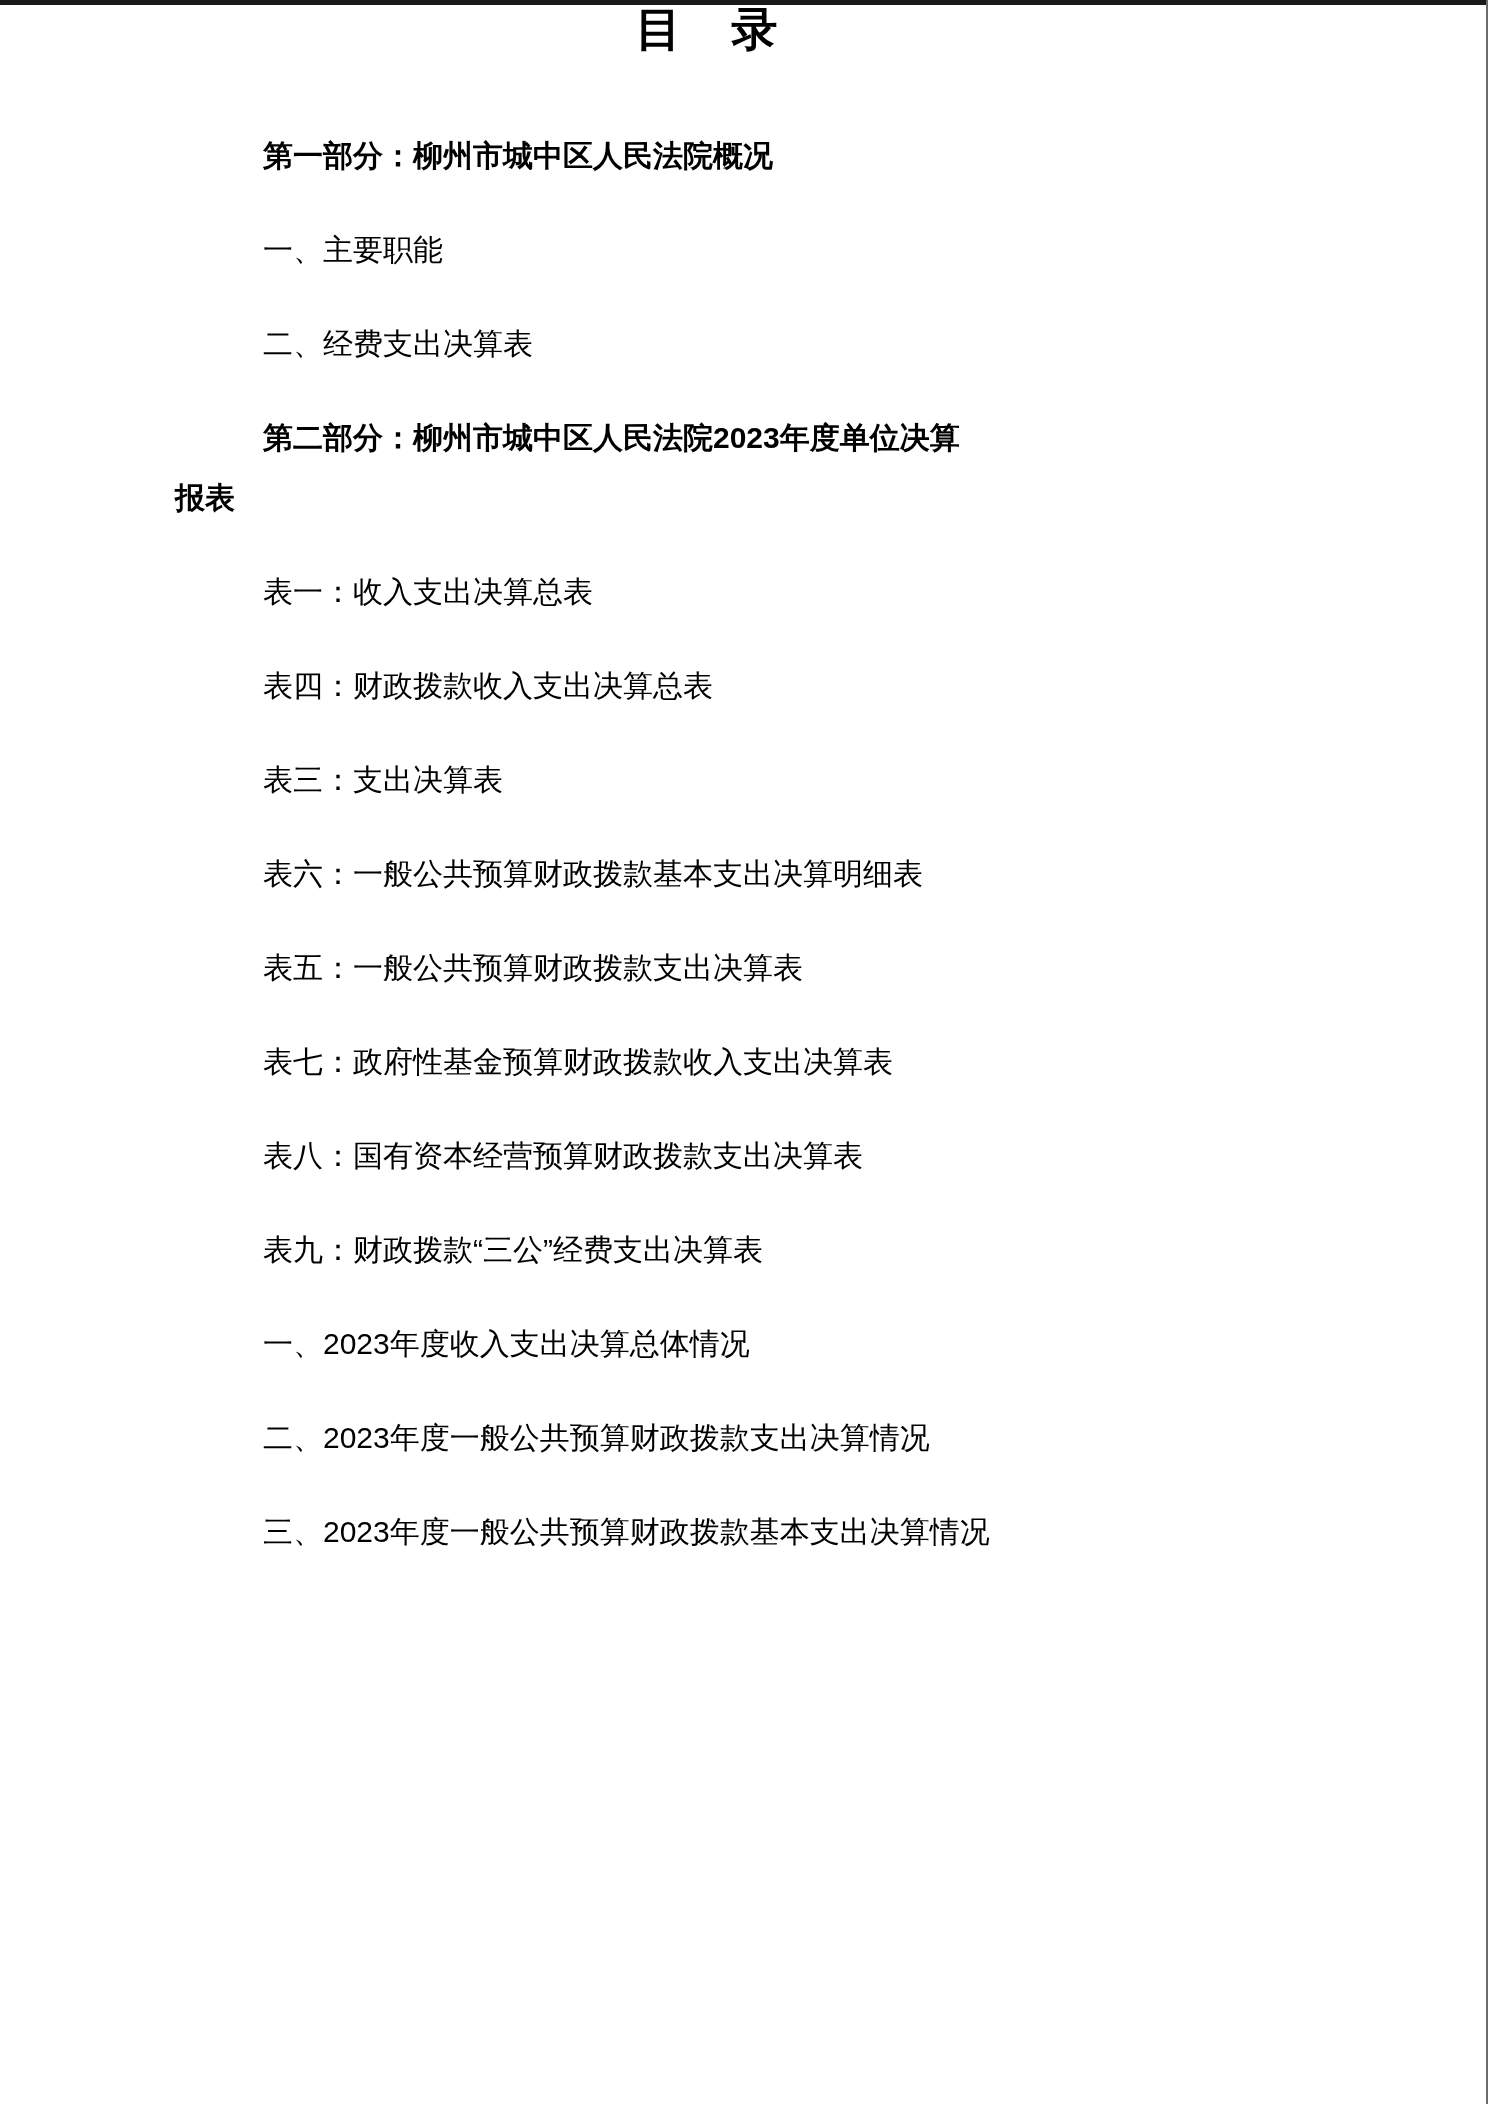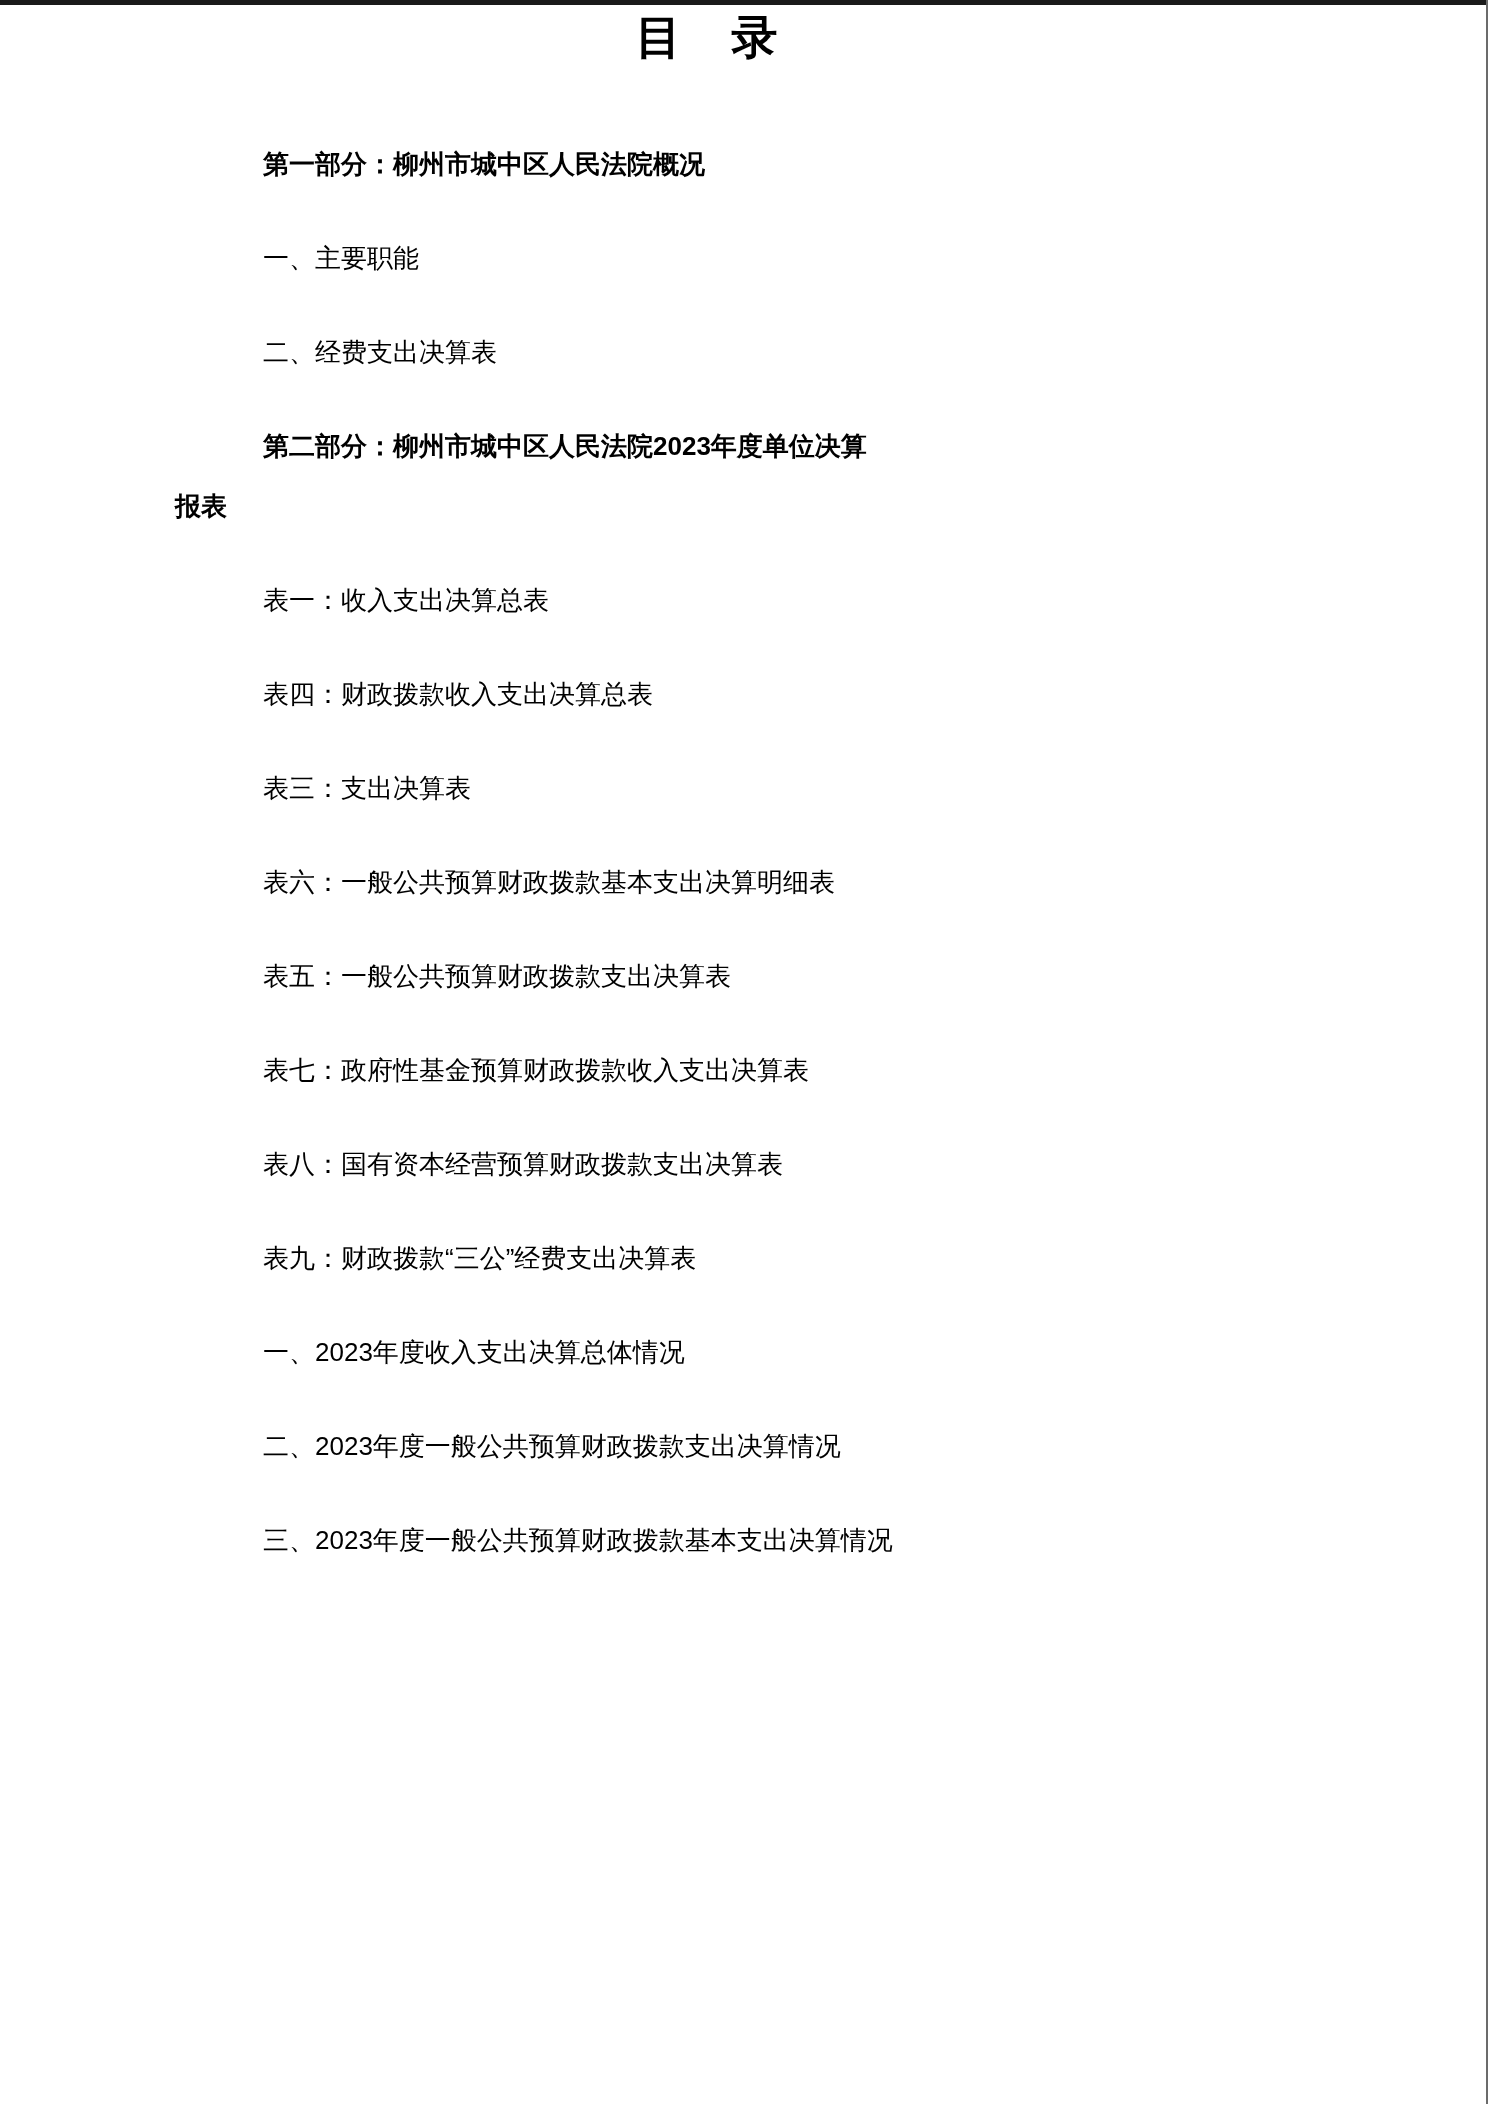--- a/index.html
+++ b/index.html
@@ -28,37 +28,37 @@
   .right-border {
     position: absolute;
     top: 0;
     right: 0;
     width: 2px;
     height: 2104px;
     background: #6b6b6b;
   }
   .content {
     position: absolute;
-    top: 12px;
+    top: 4px;
     left: 175px;
     width: 1065px;
     box-sizing: content-box;
   }
   .doc-title {
     margin: 0 0 72px 0;
     font-size: 46px;
     line-height: 50px;
     font-weight: bold;
     text-align: center;
     letter-spacing: 2px;
     white-space: pre;
   }
   .toc-entry {
     margin: 0 0 34px 0;
-    font-size: 26px;
+    font-size: 30px;
     line-height: 60px;
     font-weight: normal;
     text-indent: 88px;
     white-space: pre-line;
     word-break: break-all;
   }
   .toc-entry.bold {
     font-weight: bold;
   }
 </style>

